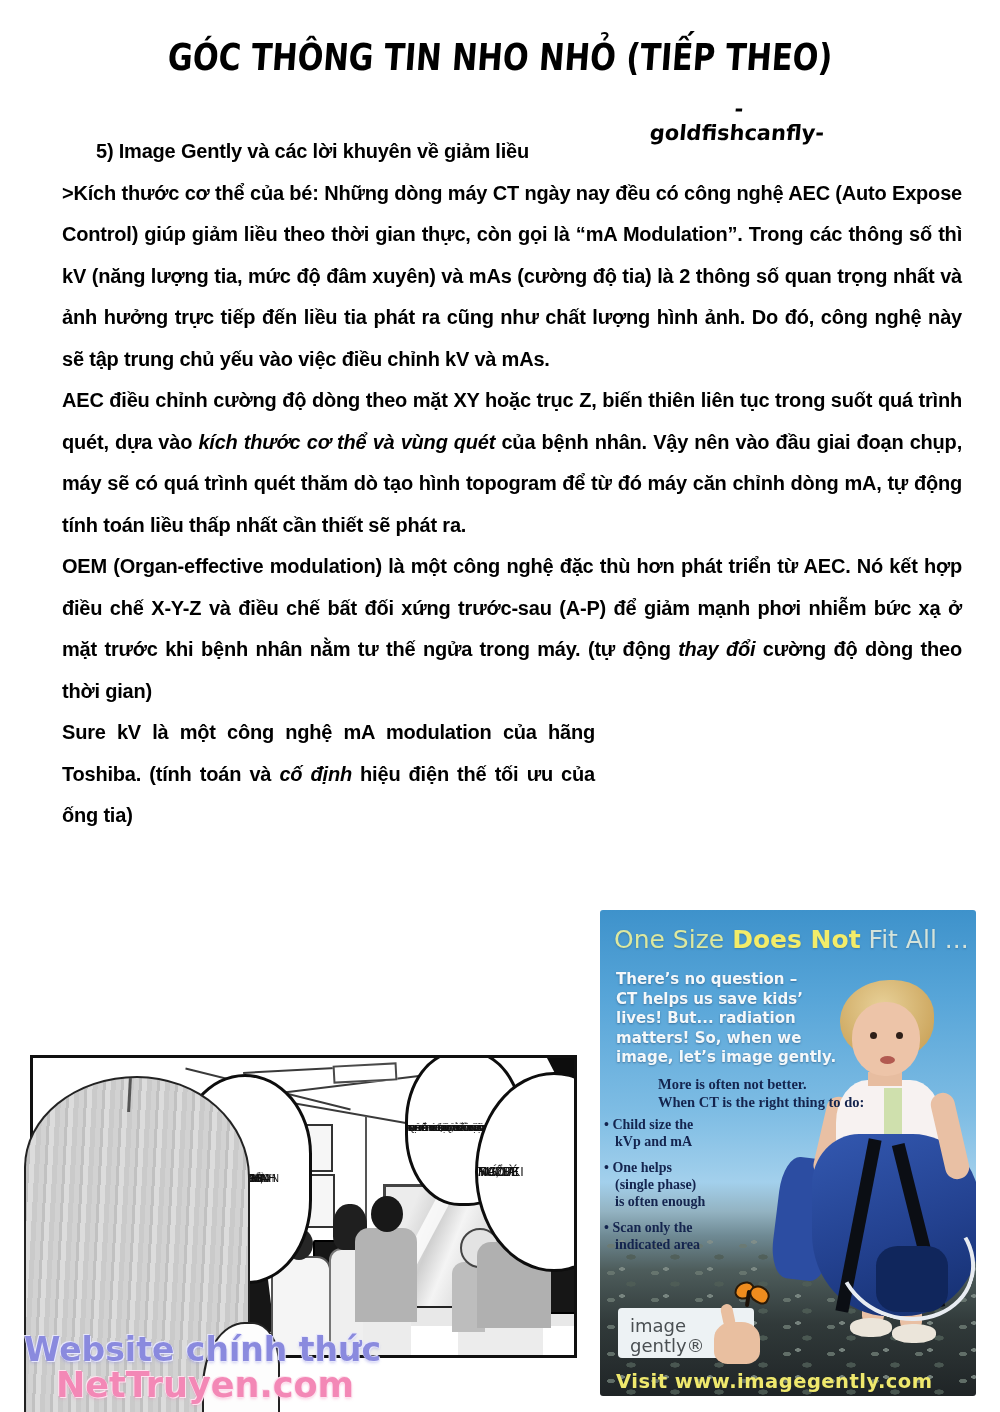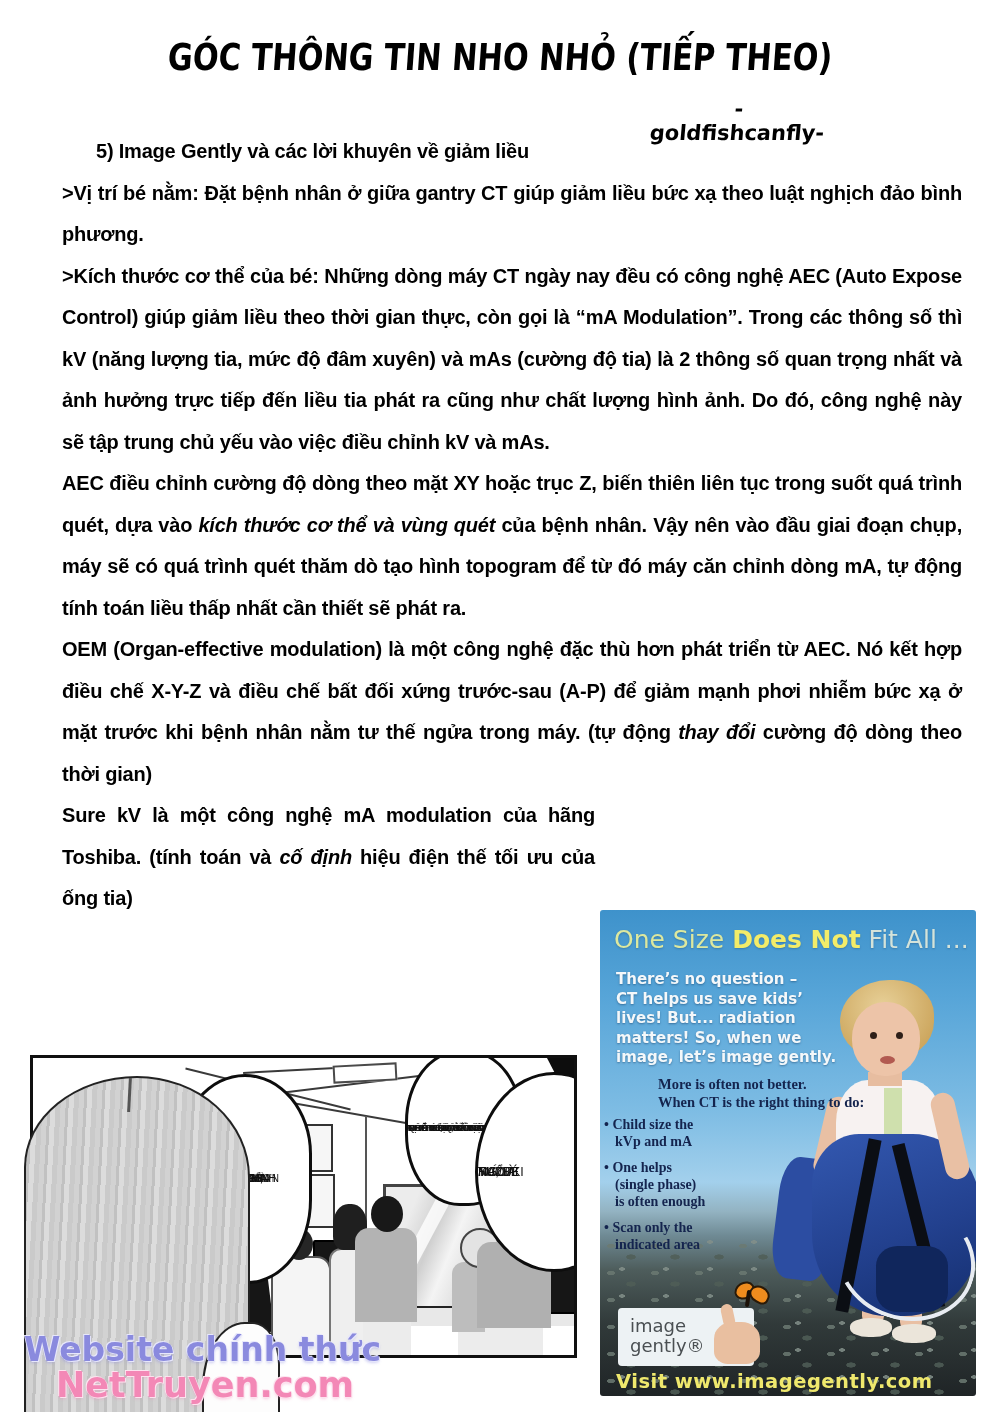--- a/index.html
+++ b/index.html
@@ -68,21 +68,21 @@
   .c-strap2{left:312px;top:232px;width:13px;height:168px;background:#0b0e14;transform:rotate(-14deg);}
   .c-pipe{left:236px;top:290px;width:132px;height:112px;border:4px solid transparent;
       border-bottom-color:#e8ecf2;border-right-color:#e8ecf2;border-radius:50%;
       transform:rotate(18deg);}
   .c-pocket{left:276px;top:336px;width:72px;height:66px;background:#10265c;border-radius:30%;}
   .c-leg1{left:262px;top:368px;width:22px;height:46px;background:#e9c0a4;border-radius:8px;}
   .c-leg2{left:300px;top:372px;width:22px;height:48px;background:#e9c0a4;border-radius:8px;}
   .c-sand1{left:250px;top:408px;width:42px;height:19px;background:#ebe5da;border-radius:45%;}
   .c-sand2{left:292px;top:414px;width:44px;height:19px;background:#ebe5da;border-radius:45%;}
   
-  .ig-box{position:absolute;left:18px;top:398px;width:136px;height:58px;background:#edf2f4;
+  .ig-box{position:absolute;left:18px;top:398px;width:136px;height:50px;background:#edf2f4;
       border-radius:4px;}
   .ig-text{position:absolute;left:12px;top:8px;font-family:"DejaVu Sans",sans-serif;
       font-size:18px;line-height:20px;color:#4a4f52;}
   .ig-hand{position:absolute;left:96px;top:14px;width:46px;height:42px;background:#e9bfa0;
       border-radius:40% 40% 30% 30%;}
   .ig-thumb{position:absolute;left:104px;top:-4px;width:12px;height:24px;background:#e9bfa0;
       border-radius:8px;transform:rotate(-12deg);}
   .bf-wing{position:absolute;width:17px;height:13px;background:#ef8c1e;border:2px solid #2a1a08;
       border-radius:60% 60% 40% 60%;}
   .bf1{left:116px;top:-26px;transform:rotate(-32deg);}
@@ -169,21 +169,20 @@
 
 <div class="page">
 
   <div class="title">
     <span>GÓC THÔNG TIN NHO NHỎ (TIẾP THEO)</span>
   </div>
   <div class="credit">-goldfishcanfly-</div>
 
   <div class="article">
       <p class="head"><span>5) Image Gently và các lời khuyên về giảm liều</span></p>
-      <p><span>&gt;Vị trí bé nằm: Đặt bệnh nhân ở giữa gantry CT giúp giảm liều bức xạ theo luật nghịch đảo bình phương.</span></p>
       <p><span>&gt;Kích thước cơ thể của bé: Những dòng máy CT ngày nay đều có công nghệ AEC (Auto Expose Control) giúp giảm liều theo thời gian thực, còn gọi là “mA Modulation”. Trong các thông số thì kV (năng lượng tia, mức độ đâm xuyên) và mAs (cường độ tia) là 2 thông số quan trọng nhất và ảnh hưởng trực tiếp đến liều tia phát ra cũng như chất lượng hình ảnh. Do đó, công nghệ này sẽ tập trung chủ yếu vào việc điều chỉnh kV và mAs.</span></p>
       <p><span>AEC điều chỉnh cường độ dòng theo mặt XY hoặc trục Z, biến thiên liên tục trong suốt quá trình quét, dựa vào </span><span class="it">kích thước cơ thể và vùng quét</span><span> của bệnh nhân. Vậy nên vào đầu giai đoạn chụp, máy sẽ có quá trình quét thăm dò tạo hình topogram để từ đó máy căn chỉnh dòng mA, tự động tính toán liều thấp nhất cần thiết sẽ phát ra.</span></p>
       <p><span>OEM (Organ-effective modulation) là một công nghệ đặc thù hơn phát triển từ AEC. Nó kết hợp điều chế X-Y-Z và điều chế bất đối xứng trước-sau (A-P) để giảm mạnh phơi nhiễm bức xạ ở mặt trước khi bệnh nhân nằm tư thế ngửa trong máy. (tự động </span><span class="it">thay đổi</span><span> cường độ dòng theo thời gian)</span></p>
       <p class="narrow"><span>Sure kV là một công nghệ mA modulation của hãng Toshiba. (tính toán và </span><span class="it">cố định</span><span> hiệu điện thế tối ưu của ống tia)</span></p>
     </div>
 
   <div class="poster">
     <div class="pebbles"></div>
 
     <div class="child">

